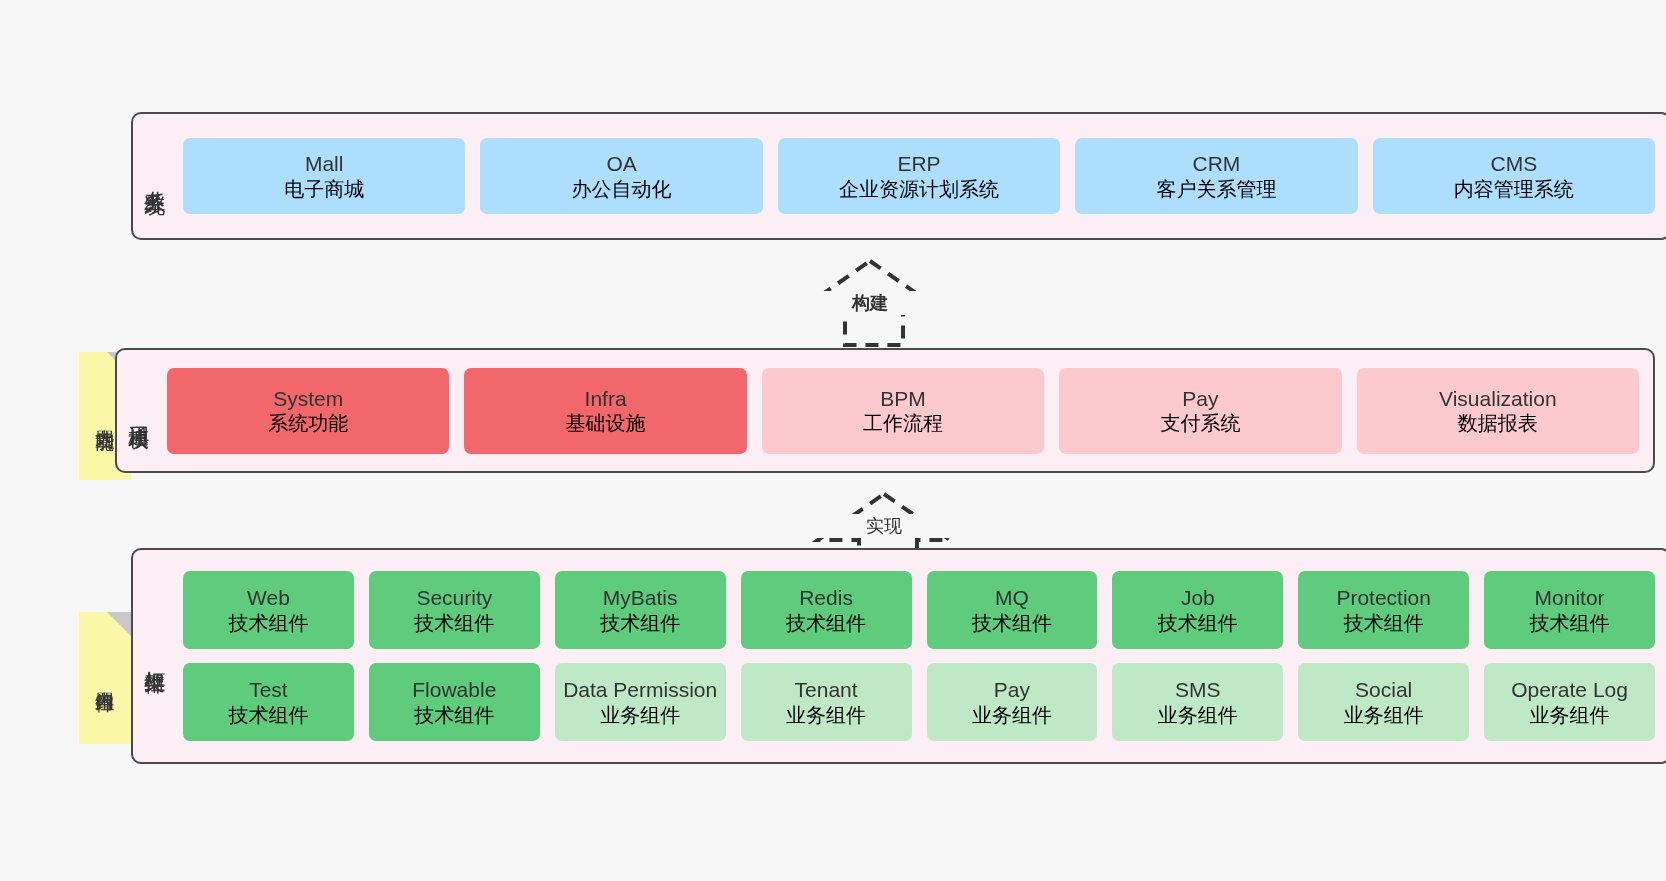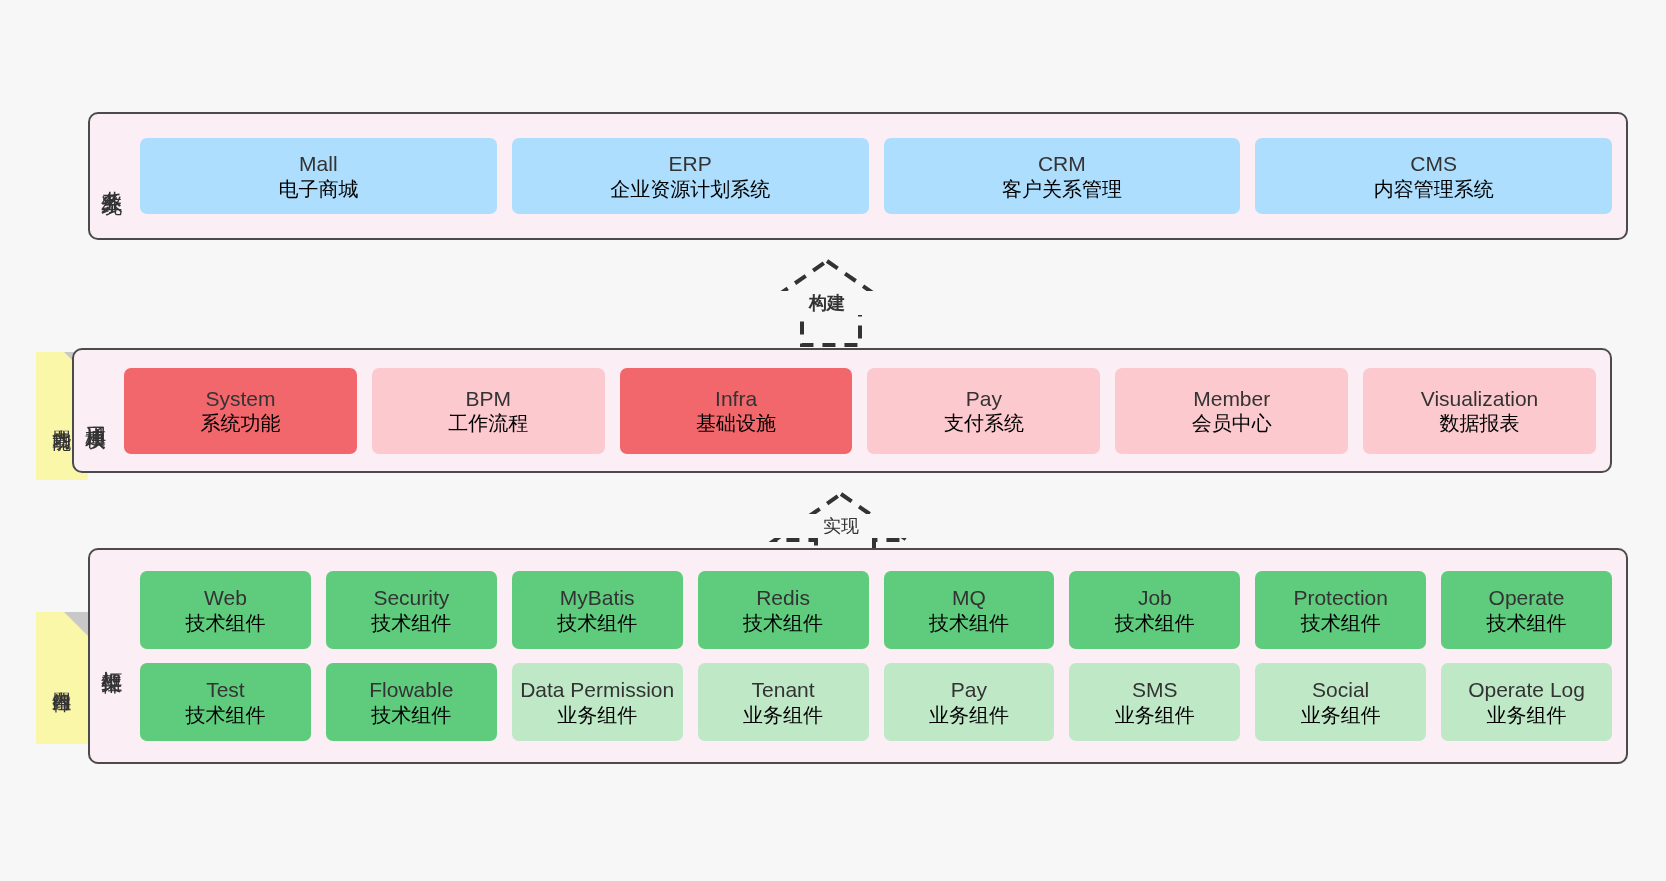--- a/index.html
+++ b/index.html
@@ -13,20 +13,21 @@
     font-family: "Liberation Sans", "DejaVu Sans", sans-serif;
     color: #333333;
     overflow: hidden;
     position: relative;
   }
 
   #canvas {
     position: relative;
     width: 1444px;
     height: 881px;
+    margin-left: 43px;
   }
 
   
   .layer {
     position: absolute;
     box-sizing: border-box;
     background: #fbeef5;
     border: 2px solid #4b4b4b;
     border-radius: 10px;
     display: flex;
@@ -149,20 +150,24 @@
 
   <div class="layer layer1" style="left:88px; top:112px; width:1540px; height:128px;">
     <div class="layer-title">业务系统</div>
     <div class="layer-body">
       <div class="row">
         <div class="card blue">
           <span class="en">Mall</span>
           <span class="cn">电子商城</span>
         </div>
         <div class="card blue">
+          <span class="en">OA</span>
+          <span class="cn">办公自动化</span>
+        </div>
+        <div class="card blue">
           <span class="en">ERP</span>
           <span class="cn">企业资源计划系统</span>
         </div>
         <div class="card blue">
           <span class="en">CRM</span>
           <span class="cn">客户关系管理</span>
         </div>
         <div class="card blue">
           <span class="en">CMS</span>
           <span class="cn">内容管理系统</span>
@@ -184,35 +189,31 @@
   </div>
 
   <div class="layer layer2" style="left:72px; top:348px; width:1540px; height:125px;">
     <div class="layer-title">通用模块</div>
     <div class="layer-body">
       <div class="row">
         <div class="card red-strong">
           <span class="en">System</span>
           <span class="cn">系统功能</span>
         </div>
+        <div class="card red-strong">
+          <span class="en">Infra</span>
+          <span class="cn">基础设施</span>
+        </div>
         <div class="card red-soft">
           <span class="en">BPM</span>
           <span class="cn">工作流程</span>
         </div>
-        <div class="card red-strong">
-          <span class="en">Infra</span>
-          <span class="cn">基础设施</span>
-        </div>
         <div class="card red-soft">
           <span class="en">Pay</span>
           <span class="cn">支付系统</span>
-        </div>
-        <div class="card red-soft">
-          <span class="en">Member</span>
-          <span class="cn">会员中心</span>
         </div>
         <div class="card red-soft">
           <span class="en">Visualization</span>
           <span class="cn">数据报表</span>
         </div>
       </div>
     </div>
   </div>
 
   <div class="arrow-wrap" style="left:766px; top:488px; width:150px; height:95px;">
@@ -254,21 +255,21 @@
         </div>
         <div class="card green-strong">
           <span class="en">Job</span>
           <span class="cn">技术组件</span>
         </div>
         <div class="card green-strong">
           <span class="en">Protection</span>
           <span class="cn">技术组件</span>
         </div>
         <div class="card green-strong">
-          <span class="en">Operate</span>
+          <span class="en">Monitor</span>
           <span class="cn">技术组件</span>
         </div>
       </div>
 
       <div class="row">
         <div class="card green-strong">
           <span class="en">Test</span>
           <span class="cn">技术组件</span>
         </div>
         <div class="card green-strong">

